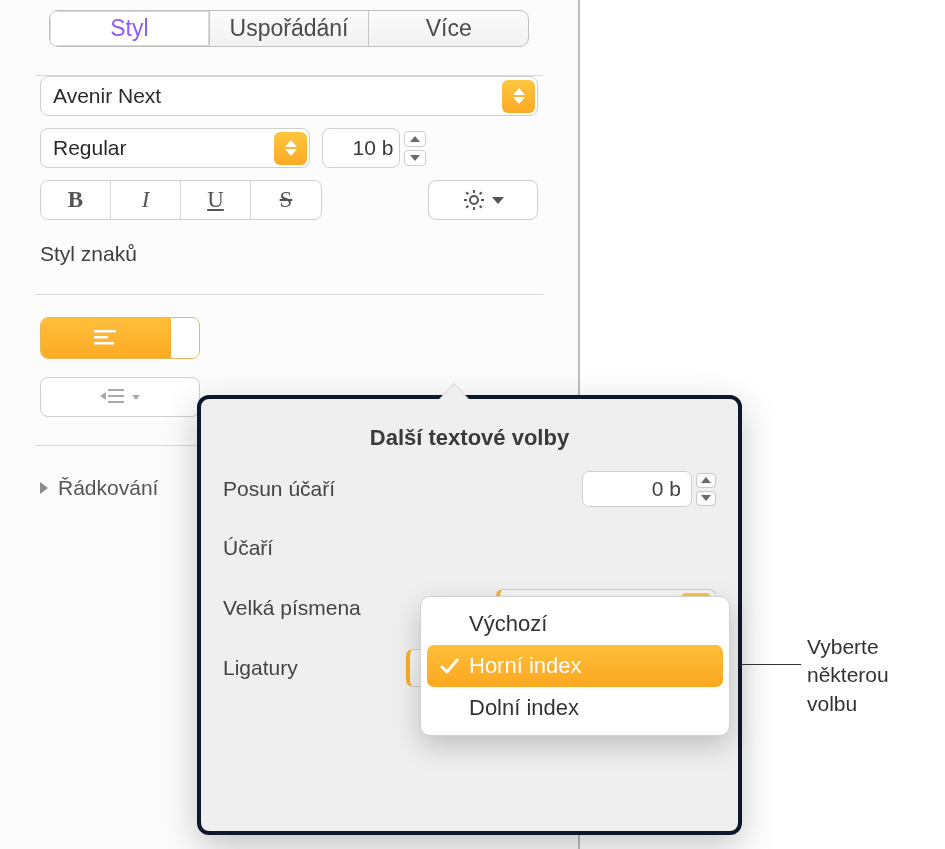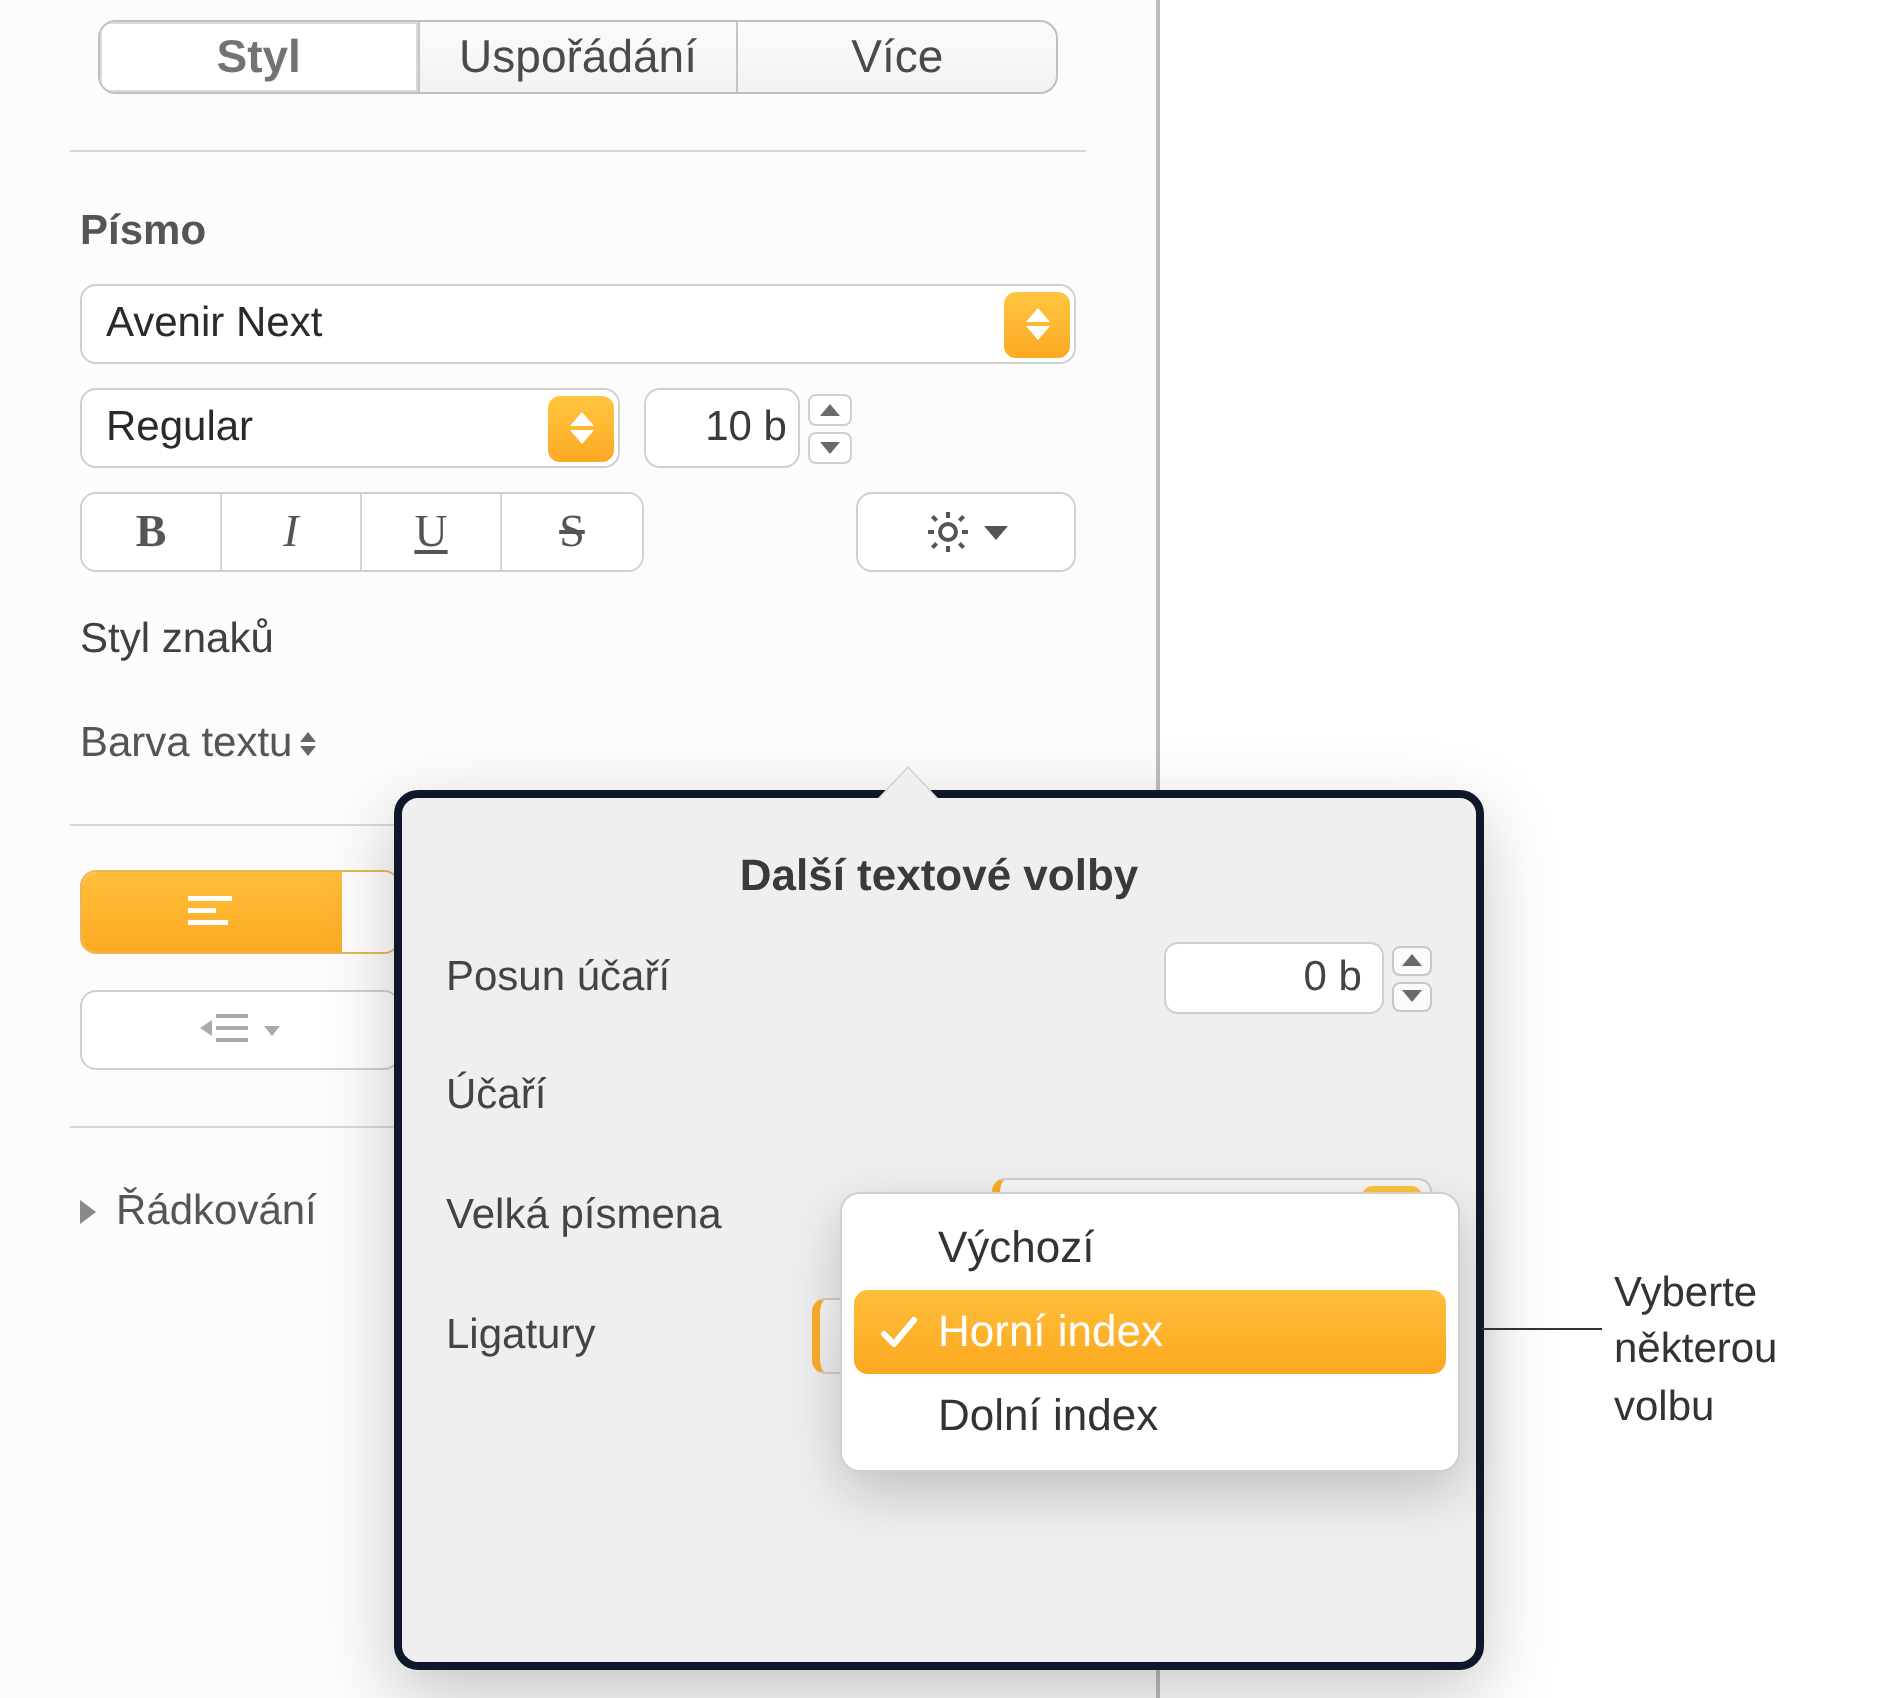--- a/index.html
+++ b/index.html
@@ -37,22 +37,22 @@
     text-align: center;
     padding: 4px 0;
     font-size: 23px;
     border-right: 1px solid #c5c5c5;
     color: #4a4a4a;
   }
   .segmented div:last-child { border-right: none; }
   .segmented div.active {
     background: #fff;
     box-shadow: inset 0 0 0 1px #d9d9d9;
-    font-weight: 700;
-    color: #737373;
+    font-weight: 400;
+    color: #8b5cf6;
   }
   .hr {
     border-top: 1px solid #d8d8d8;
     margin: 28px 35px 0 35px;
   }
   .section-label {
     font-size: 21px;
     color: #555;
     margin: 28px 0 14px 40px;
     font-weight: 600;
@@ -292,21 +292,20 @@
 <div class="sidebar">
 
   <div class="segmented">
     <div class="active">Styl</div>
     <div>Uspořádání</div>
     <div>Více</div>
   </div>
 
   <div class="hr"></div>
 
-  <div class="section-label">Písmo</div>
 
   <div class="row">
     <div class="select">
       <span>Avenir Next</span>
       <span class="caret-btn">
           <span class="t"></span>
           <span class="b"></span>
         </span>
     </div>
   </div>
@@ -342,27 +341,20 @@
     <div class="gear-btn">
       <svg class="gear-svg" viewBox="0 0 24 24">
         <path fill="none" stroke="#555" stroke-width="2" d="M12 8a4 4 0 1 0 0 8 4 4 0 0 0 0-8z M12 2v3 M12 19v3 M4.2 4.2l2.1 2.1 M17.7 17.7l2.1 2.1 M2 12h3 M19 12h3 M4.2 19.8l2.1-2.1 M17.7 6.3l2.1-2.1"></path>
       </svg>
       <span class="gear-caret"></span>
     </div>
   </div>
 
   <div class="plain-label">Styl znaků</div>
 
-  <div class="color-label-row">
-    <span>Barva textu</span>
-    <span class="mini-caret">
-        <span class="mt"></span>
-        <span class="mb"></span>
-      </span>
-  </div>
 
   <div class="hr2"></div>
 
   <div class="align-row">
     <div class="align-left">
       <svg viewBox="0 0 28 22">
         <rect x="2" y="3" width="22" height="2.5" fill="#fff"></rect>
         <rect x="2" y="9" width="14" height="2.5" fill="#fff"></rect>
         <rect x="2" y="15" width="20" height="2.5" fill="#fff"></rect>
       </svg>

